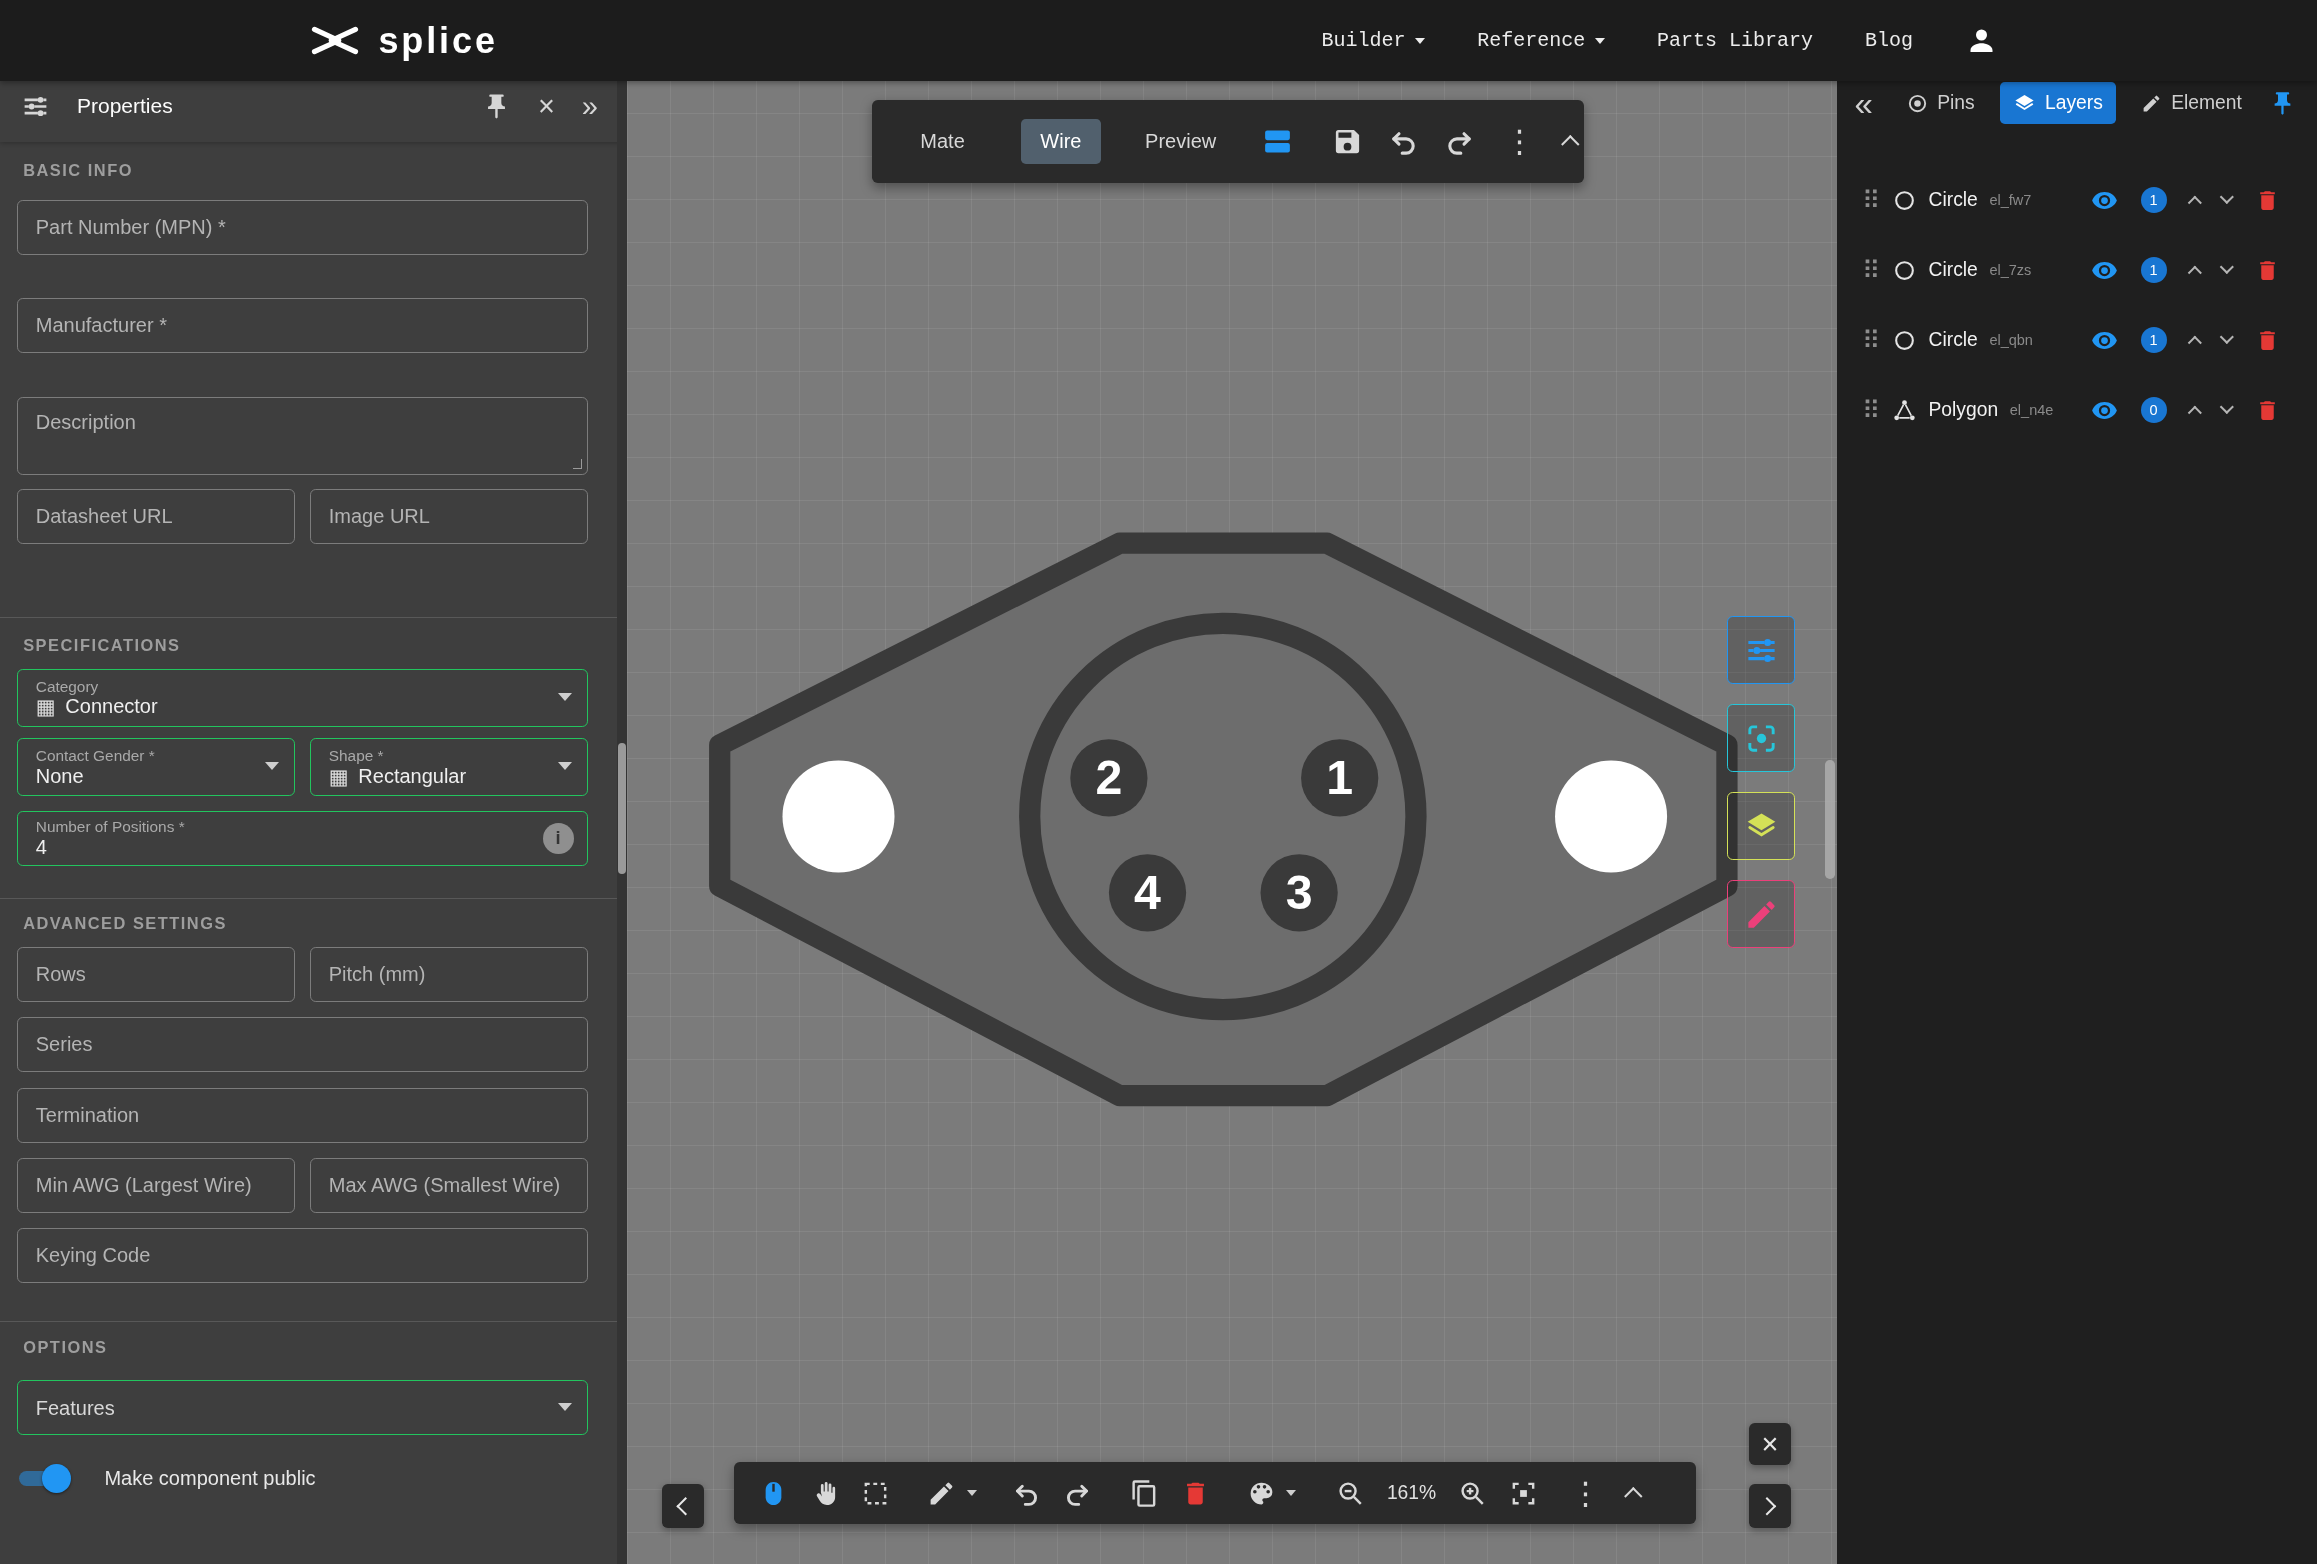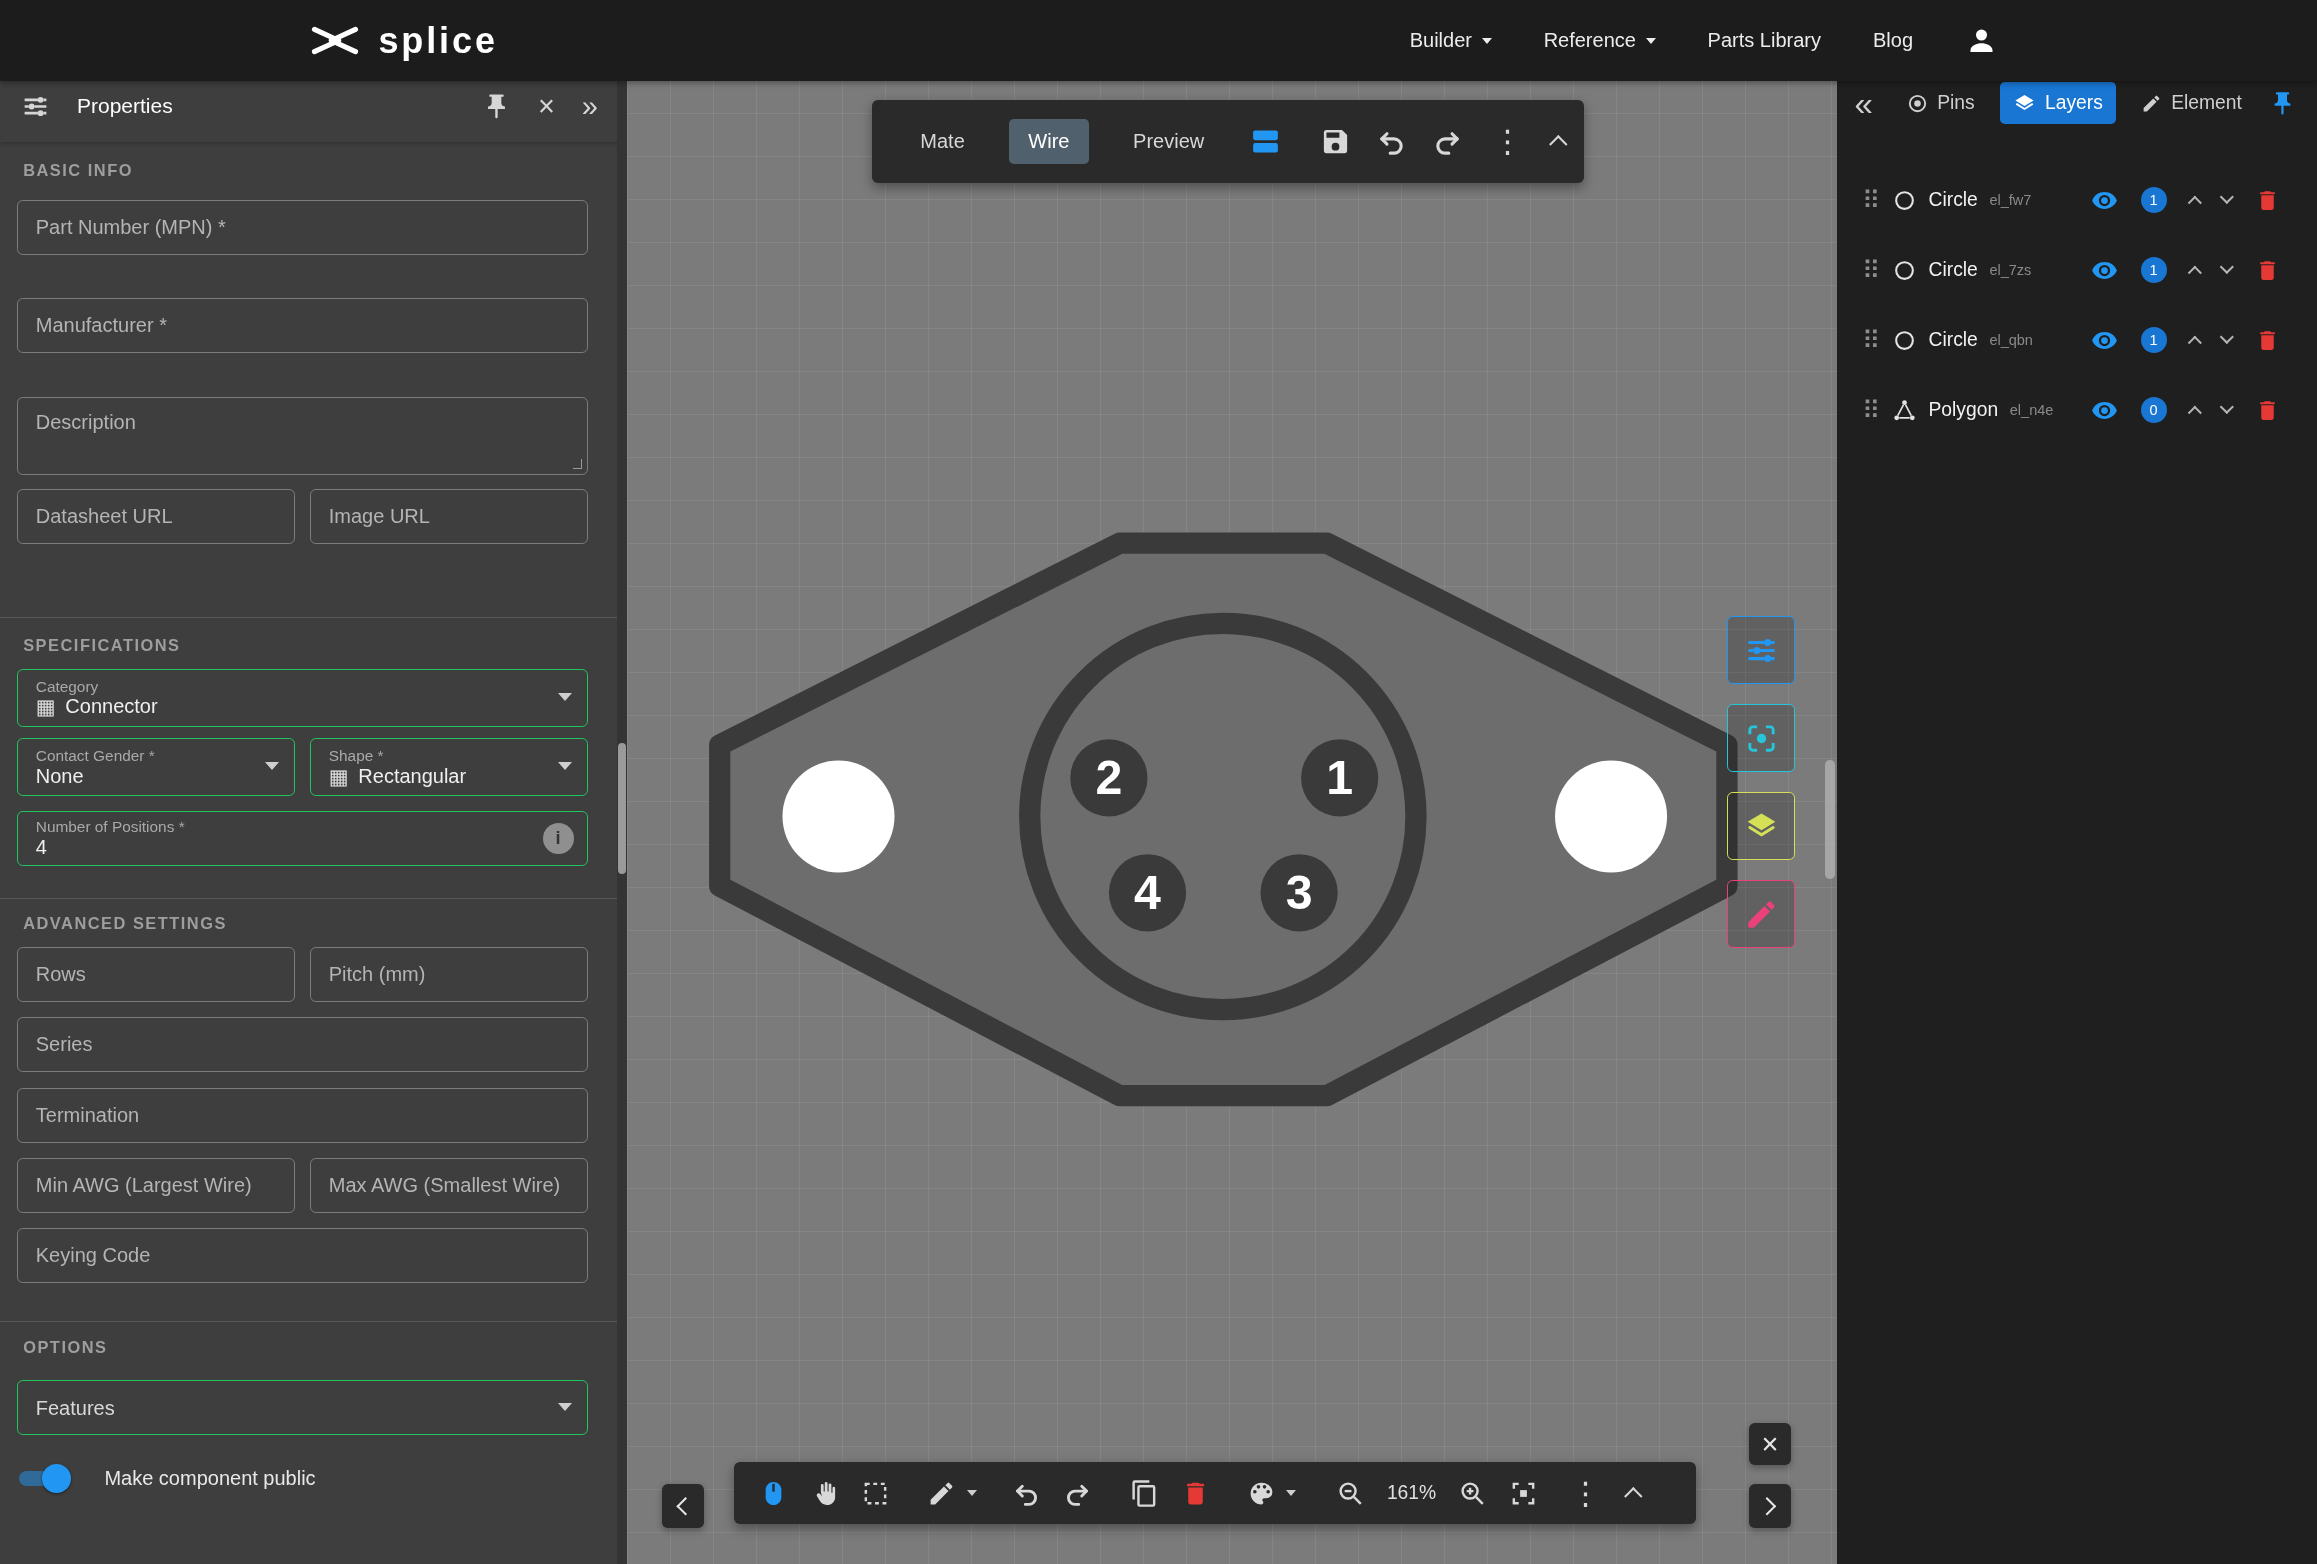--- a/index.html
+++ b/index.html
@@ -17,21 +17,21 @@
   .chv-down{transform:rotate(225deg) translate(1.9px,1.9px);}
   .chv-left{transform:rotate(-45deg);}
   .chv-right{transform:rotate(135deg);}
   .tri-down{width:0;height:0;border-left:7.7px solid transparent;border-right:7.7px solid transparent;border-top:8.7px solid currentColor;display:inline-block;}
 
   
   .topbar{position:absolute;top:0;left:0;right:0;height:81px;background:#1c1c1c;display:flex;align-items:center;z-index:40;box-shadow:0 1.9px 5.8px rgba(0,0,0,.35);}
   .logo{display:flex;align-items:center;gap:15.4px;margin-left:307px;}
   .logo-text{color:#fff;font-size:36px;font-weight:700;letter-spacing:2.9px;}
   .nav{margin-left:auto;margin-right:319px;display:flex;align-items:center;gap:52px;}
-  .nav-item{color:#ececec;font-size:20px;display:flex;align-items:center;gap:9.7px;cursor:pointer;white-space:nowrap;}
+  .nav-item{color:#ececec;font-size:20px;display:flex;align-items:center;gap:9.7px;cursor:pointer;white-space:nowrap;font-family:Liberation Mono, monospace;}
   .nav-item .tri-down{border-left-width:5.8px;border-right-width:5.8px;border-top-width:6.8px;color:#ececec;}
   .user-btn{color:#fff;}
 
   
   .props{position:absolute;top:70px;left:0;width:627px;bottom:0;background:#3e3e3e;z-index:30;overflow:hidden;}
   .props-header{height:72px;display:flex;align-items:center;gap:27px;padding:0 29px 0 21px;box-shadow:0 1.9px 4.8px rgba(0,0,0,.25);}
   .props-title{color:#fdfdfd;font-size:21px;margin-right:auto;}
   .props-header .icon-btn{color:#d6d6d6;cursor:pointer;}
   .glyph-btn{font-size:29px;color:#d6d6d6;line-height:1;cursor:pointer;}
   .blue{color:#2196f3;}
@@ -63,21 +63,21 @@
   .props-track{position:absolute;right:0;top:0;bottom:0;width:9.7px;background:#343434;}
   .props-thumb{position:absolute;right:1px;top:673px;width:7.7px;height:131px;border-radius:3.9px;background:#9a9a9a;cursor:pointer;}
 
   
   .canvas{position:absolute;left:627px;top:70px;width:1211px;bottom:0;background:#7b7b7b;overflow:hidden;
     background-image:linear-gradient(rgba(255,255,255,.075) 1px,transparent 1px),linear-gradient(90deg,rgba(255,255,255,.075) 1px,transparent 1px);
     background-size:43px 43px;}
   .connector-svg{position:absolute;left:0;top:0;width:1211px;height:1494px;}
   .top-toolbar{position:absolute;left:245px;top:30px;width:712px;height:83px;background:#2a2a2a;border-radius:5.8px;display:flex;align-items:center;gap:25px;padding:0 29px;box-shadow:0 4.8px 11.6px rgba(0,0,0,.35);}
   .mode-btn{color:#d8d8d8;font-size:20px;padding:10.6px 19.3px;border-radius:4.8px;cursor:pointer;}
-  .mode-btn.active{background:#51606d;color:#fff;}
+  .mode-btn.active{background:#51606d;color:#fff;margin-left:12px;}
   .tool-ic{color:#d8d8d8;cursor:pointer;display:flex;align-items:center;justify-content:center;}
   .kebab{font-size:31px;color:#d8d8d8;line-height:1;cursor:pointer;padding:0 3.9px;}
   .float-tools{position:absolute;left:1100px;top:546px;display:flex;flex-direction:column;gap:20px;}
   .ftool{width:68px;height:68px;border-radius:5.8px;border:1.9px solid;background:rgba(32,32,32,.28);display:flex;align-items:center;justify-content:center;cursor:pointer;}
   .ftool.f-blue{border-color:#2196f3;color:#2196f3;}
   .ftool.f-cyan{border-color:#26c6da;color:#26c6da;}
   .ftool.f-yellow{border-color:#d4e157;color:#d4e157;}
   .ftool.f-pink{border-color:#ec407a;color:#ec407a;}
   .bottom-toolbar{position:absolute;left:107px;top:1392px;width:962px;height:62px;background:#2a2a2a;border-radius:5.8px;display:flex;align-items:center;gap:22px;padding:0 25px;box-shadow:0 4.8px 11.6px rgba(0,0,0,.35);}
   .zoom-label{color:#e0e0e0;font-size:19.3px;}

